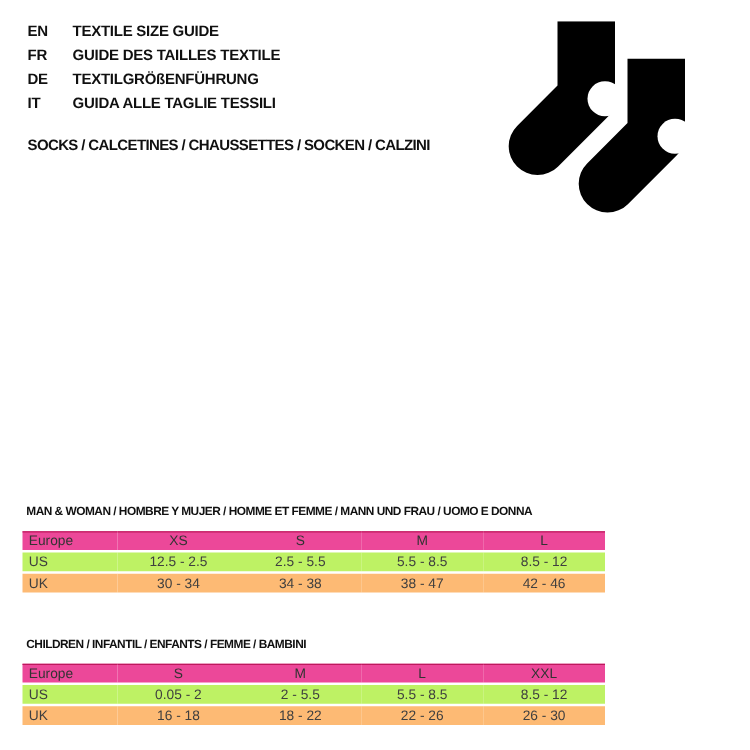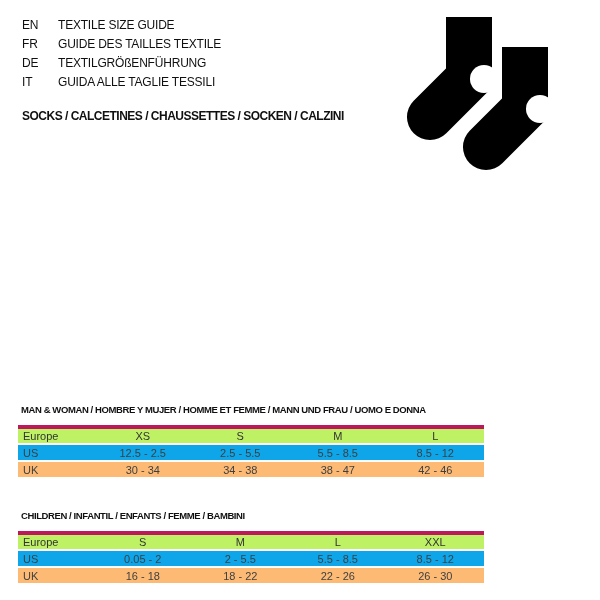--- a/index.html
+++ b/index.html
@@ -20,21 +20,21 @@
   .lang-block {
     position: absolute;
     left: 22px;
     top: 15px;
   }
   .lang-row {
     display: flex;
     align-items: center;
     height: 19px;
     font-size: 12px;
-    font-weight: normal;
+    font-weight: bold;
     color: #101010;
     letter-spacing: -0.2px;
     white-space: nowrap;
   }
   .lang-code { width: 36px; flex: 0 0 36px; }
 
   
   .category {
     position: absolute;
     left: 22px;
@@ -75,33 +75,33 @@
   table.size-table {
     width: 100%;
     table-layout: fixed;
     border-collapse: separate;
     border-spacing: 0 2px;
     font-size: 11px;
     color: #3f3f3f;
   }
   table.size-table col.region-col { width: 76px; }
   table.size-table th {
-    background: #bef264;
-    border-top: 4px solid #be185d;
+    background: #ec4899;
+    border-top: 1px solid #be185d;
     height: 14px;
     font-weight: normal;
     text-align: center;
     color: #333333;
     padding: 0;
   }
   table.size-table td {
     height: 15px;
     text-align: center;
     padding: 0;
-    background: #0ea5e9;
+    background: #bef264;
   }
   table.size-table th:first-child,
   table.size-table td:first-child {
     text-align: left;
     padding-left: 5px;
   }
   table.size-table tr.row-alt td { background: #fdba74; }
 </style>
 </head>
 <body>

